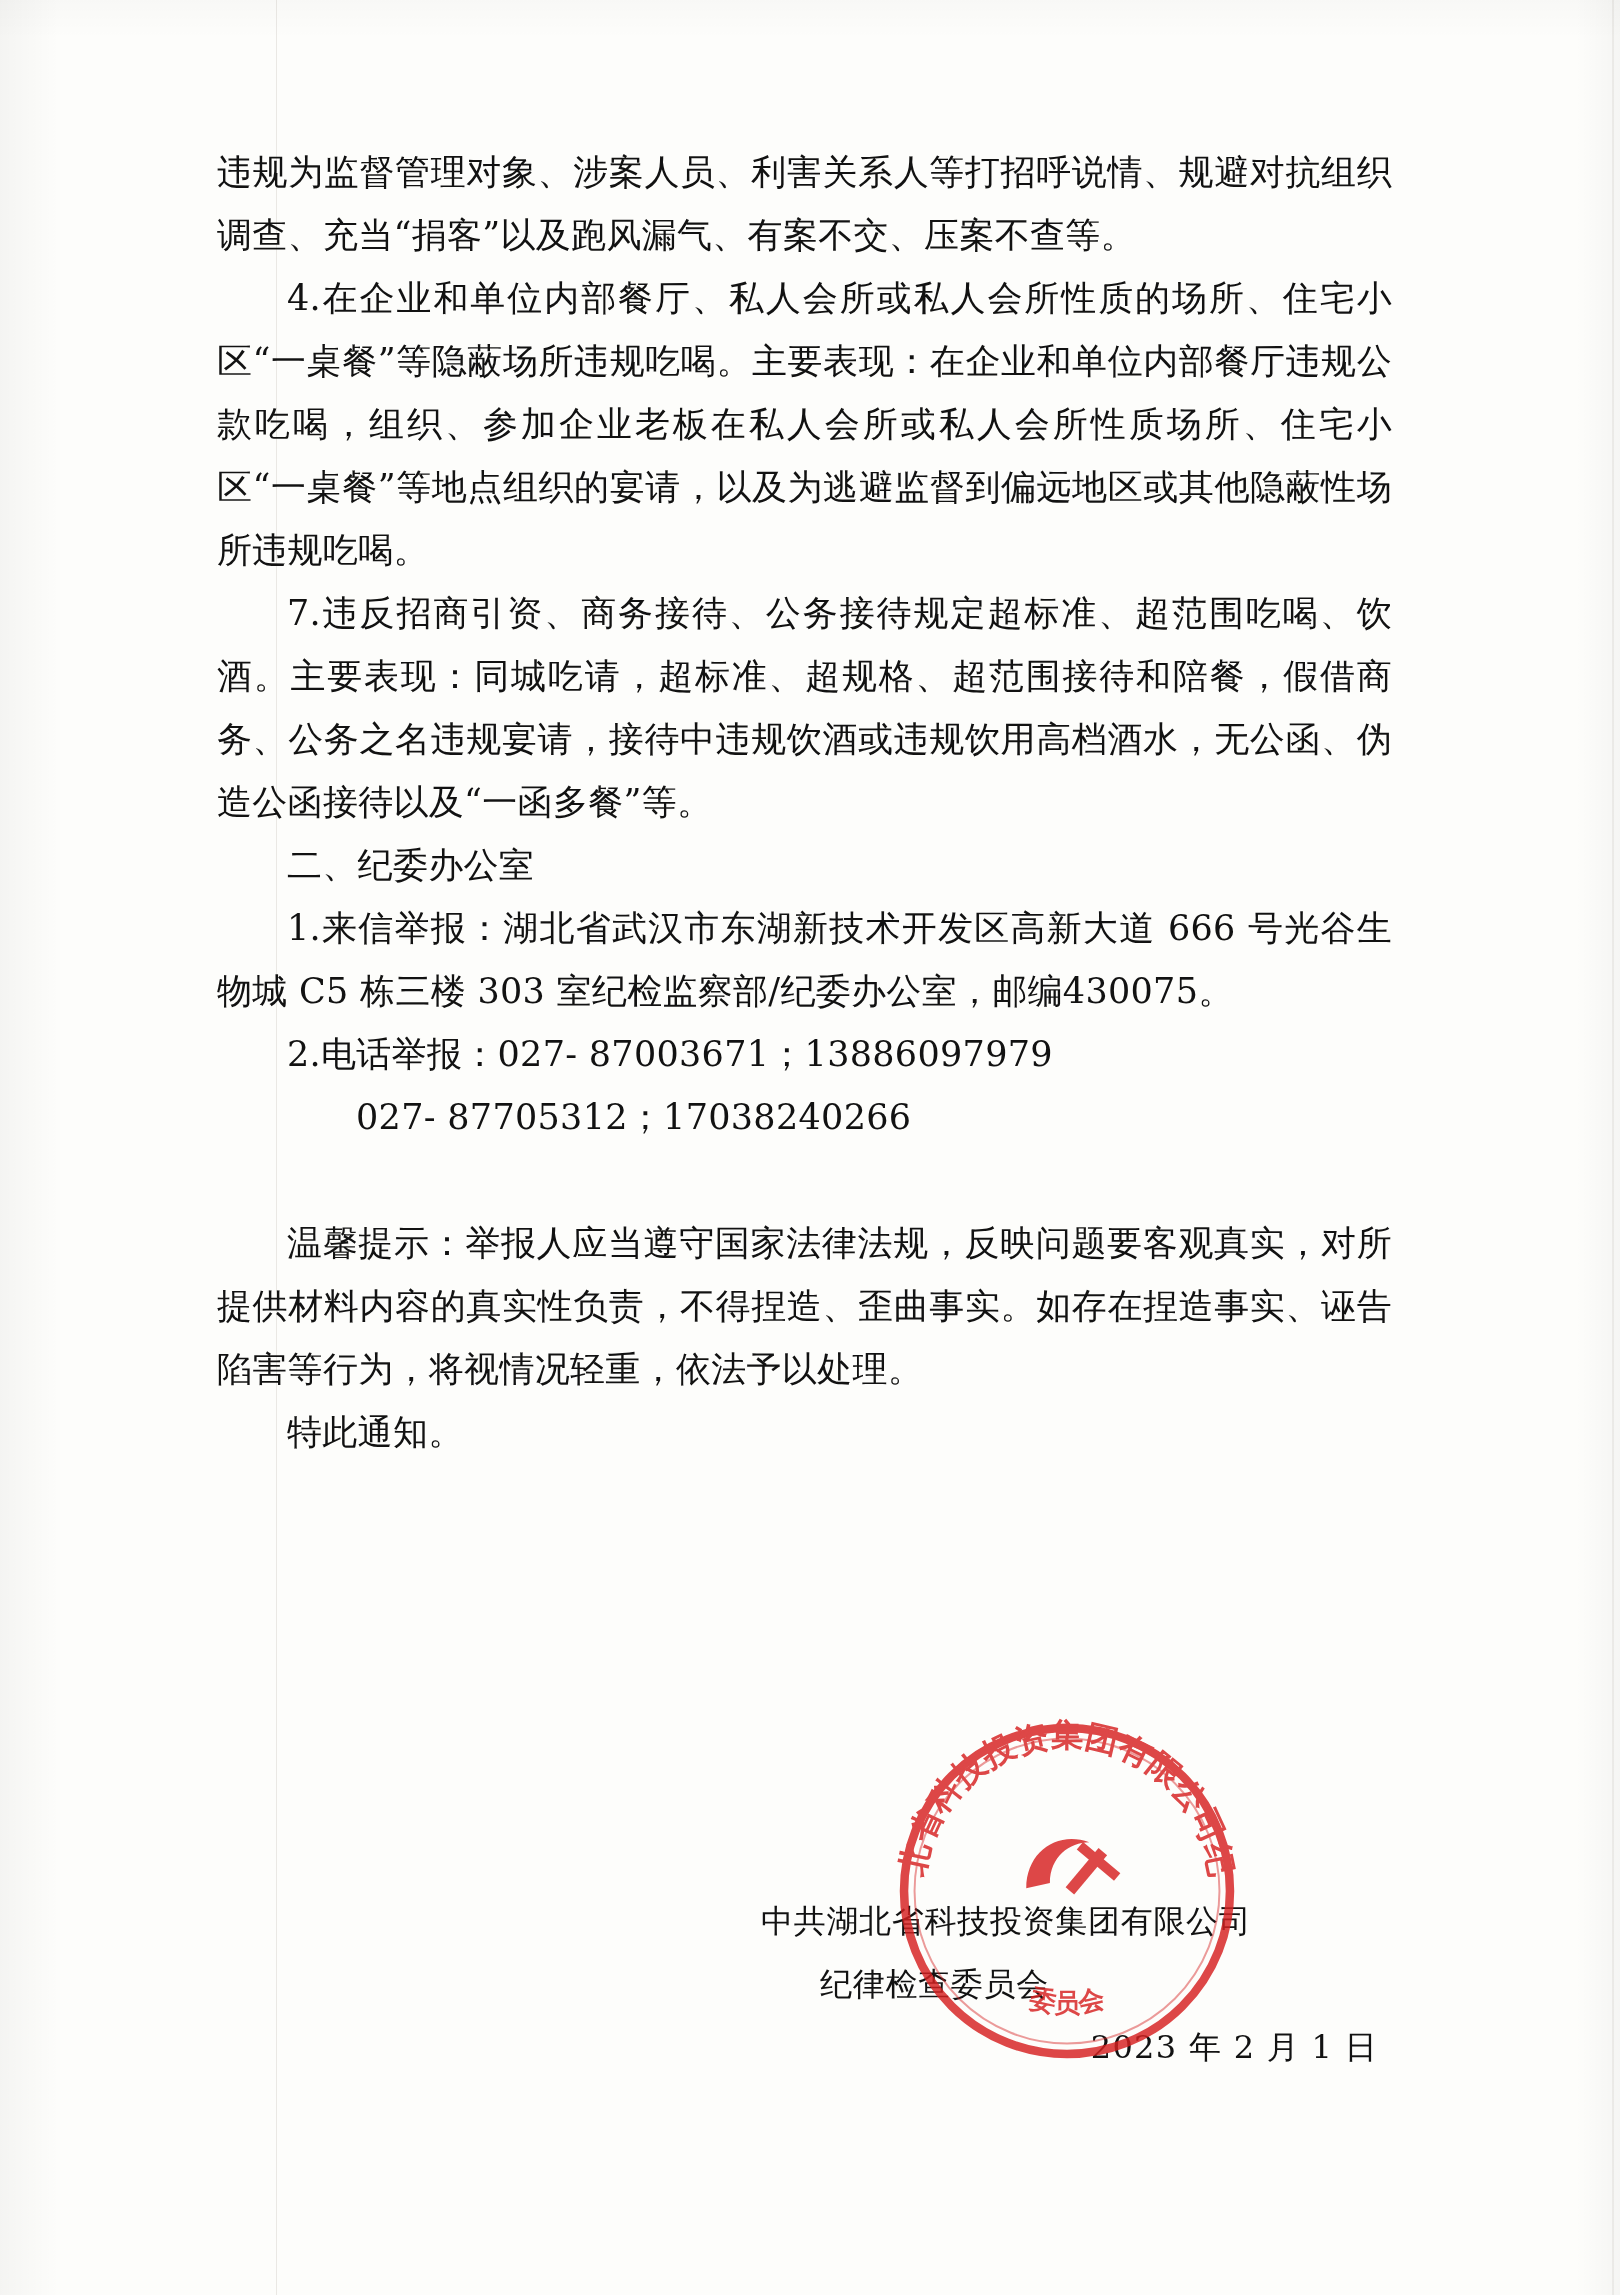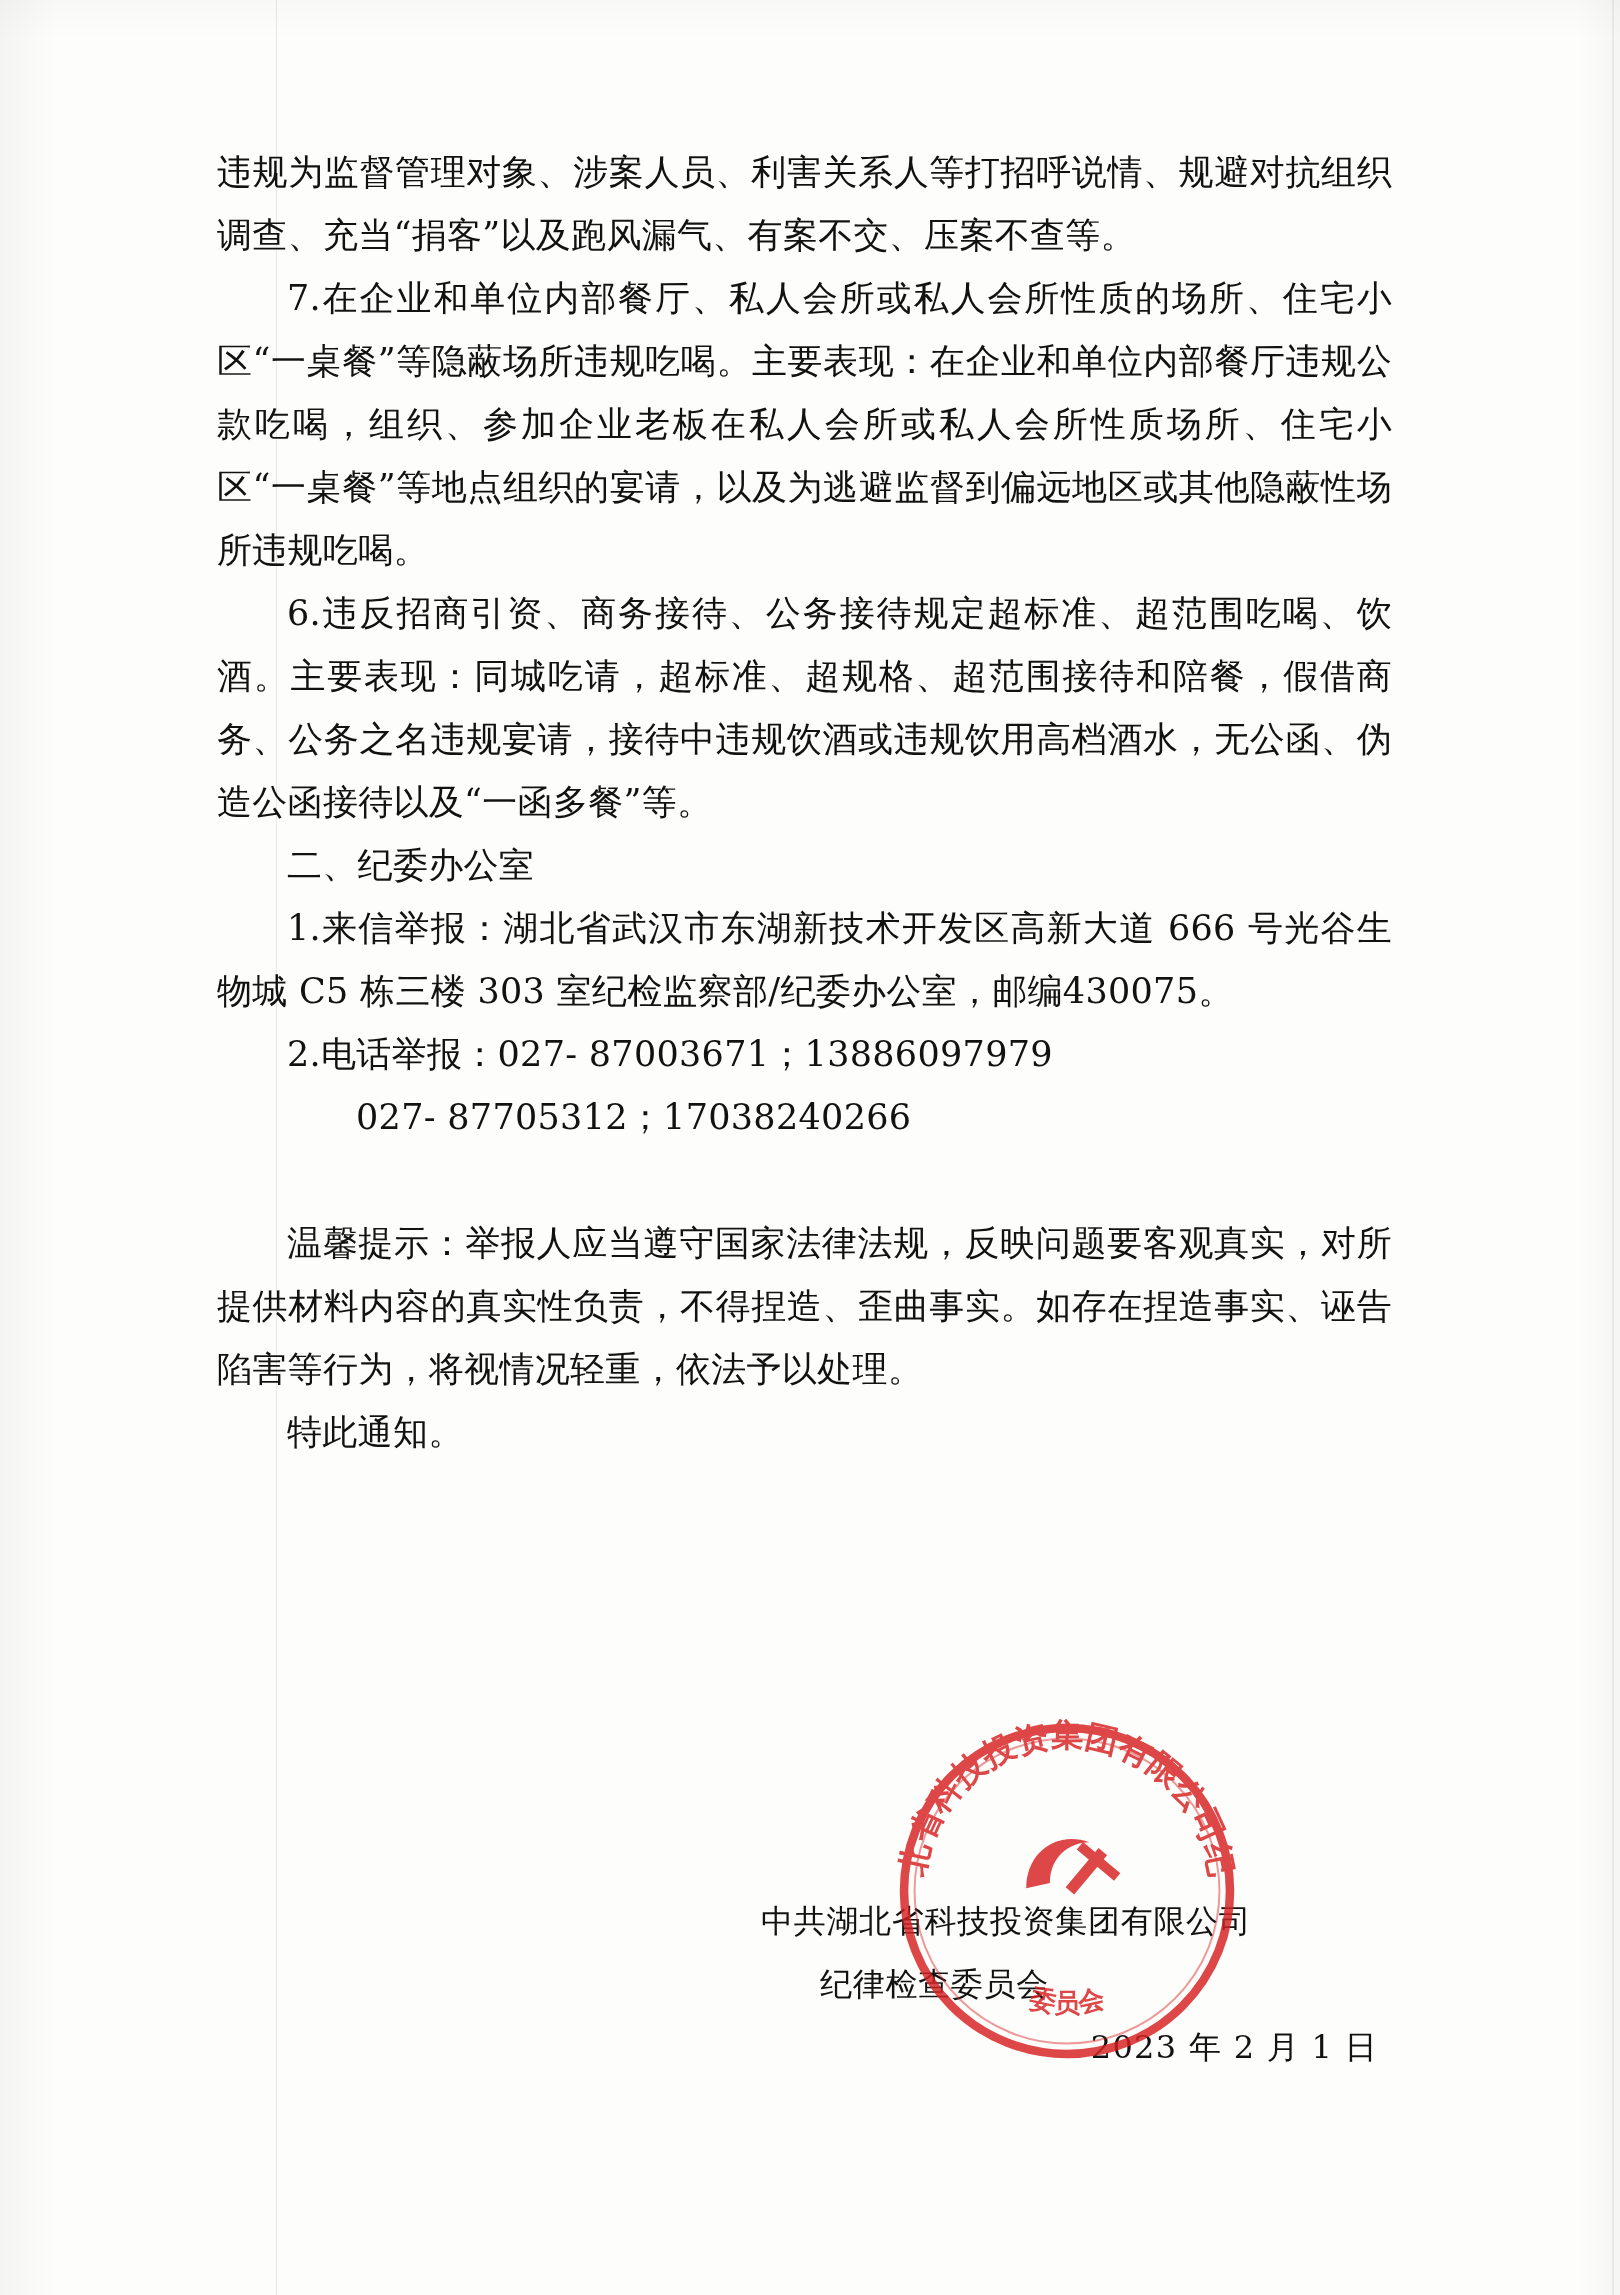--- a/index.html
+++ b/index.html
@@ -113,22 +113,22 @@
 </head>
 <body>
 
 <div id="page">
   <div id="paper-texture"></div>
   <div id="scan-line-left"></div>
   <div id="scan-line-right"></div>
 
   <div id="content">
     <p class="body-line para">违规为监督管理对象、涉案人员、利害关系人等打招呼说情、规避对抗组织调查、充当“捐客”以及跑风漏气、有案不交、压案不查等。</p>
-    <p class="body-line para indent">7.在企业和单位内部餐厅、私人会所或私人会所性质的场所、住宅小区“一桌餐”等隐蔽场所违规吃喝。主要表现：在企业和单位内部餐厅违规公款吃喝，组织、参加企业老板在私人会所或私人会所性质场所、住宅小区“一桌餐”等地点组织的宴请，以及为逃避监督到偏远地区或其他隐蔽性场所违规吃喝。</p>
-    <p class="body-line para indent">6.违反招商引资、商务接待、公务接待规定超标准、超范围吃喝、饮酒。主要表现：同城吃请，超标准、超规格、超范围接待和陪餐，假借商务、公务之名违规宴请，接待中违规饮酒或违规饮用高档酒水，无公函、伪造公函接待以及“一函多餐”等。</p>
+    <p class="body-line para indent">4.在企业和单位内部餐厅、私人会所或私人会所性质的场所、住宅小区“一桌餐”等隐蔽场所违规吃喝。主要表现：在企业和单位内部餐厅违规公款吃喝，组织、参加企业老板在私人会所或私人会所性质场所、住宅小区“一桌餐”等地点组织的宴请，以及为逃避监督到偏远地区或其他隐蔽性场所违规吃喝。</p>
+    <p class="body-line para indent">7.违反招商引资、商务接待、公务接待规定超标准、超范围吃喝、饮酒。主要表现：同城吃请，超标准、超规格、超范围接待和陪餐，假借商务、公务之名违规宴请，接待中违规饮酒或违规饮用高档酒水，无公函、伪造公函接待以及“一函多餐”等。</p>
     <p class="body-line para indent">二、纪委办公室</p>
     <p class="body-line para indent">1.来信举报：湖北省武汉市东湖新技术开发区高新大道 666 号光谷生物城 C5 栋三楼 303 室纪检监察部/纪委办公室，邮编430075。</p>
     <p class="body-line para indent">2.电话举报：027- 87003671；13886097979</p>
     <p class="body-line para phone-line-2">027- 87705312；17038240266</p>
     <div class="gap-large"></div>
     <p class="body-line para indent">温馨提示：举报人应当遵守国家法律法规，反映问题要客观真实，对所提供材料内容的真实性负责，不得捏造、歪曲事实。如存在捏造事实、诬告陷害等行为，将视情况轻重，依法予以处理。</p>
     <p class="body-line para indent">特此通知。</p>
   </div>
 
   <div id="signature">

